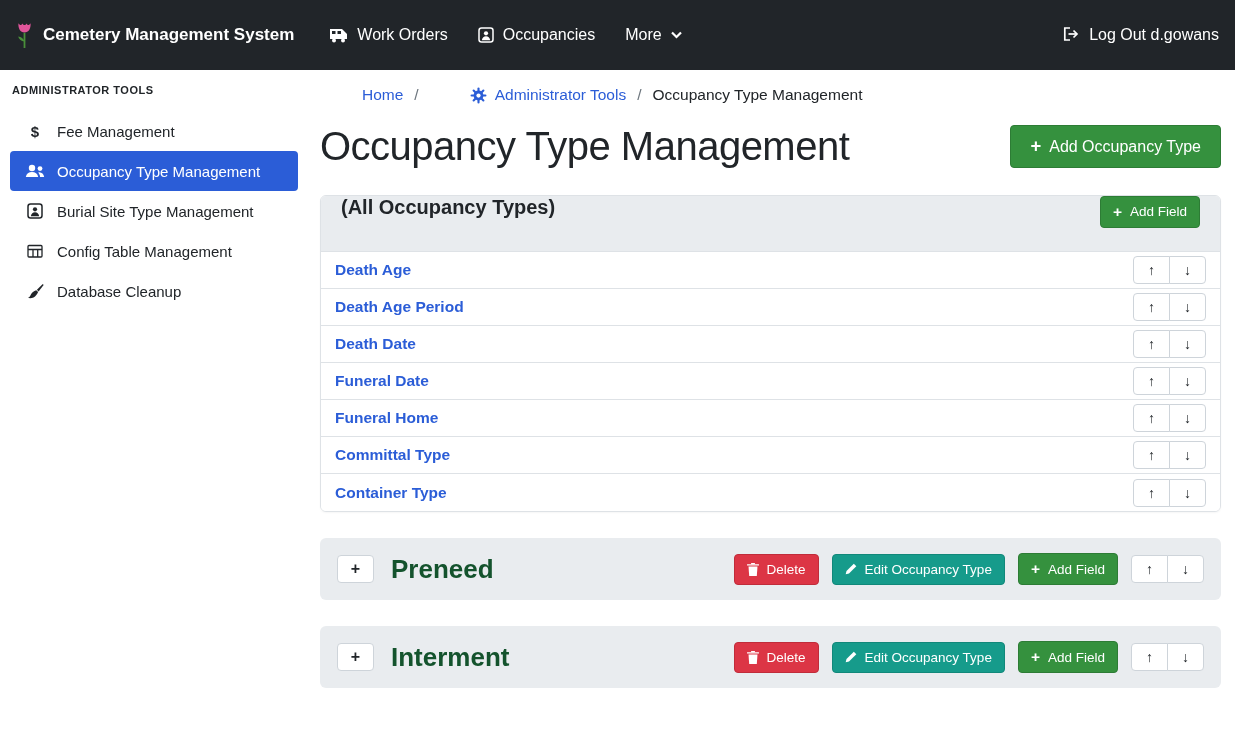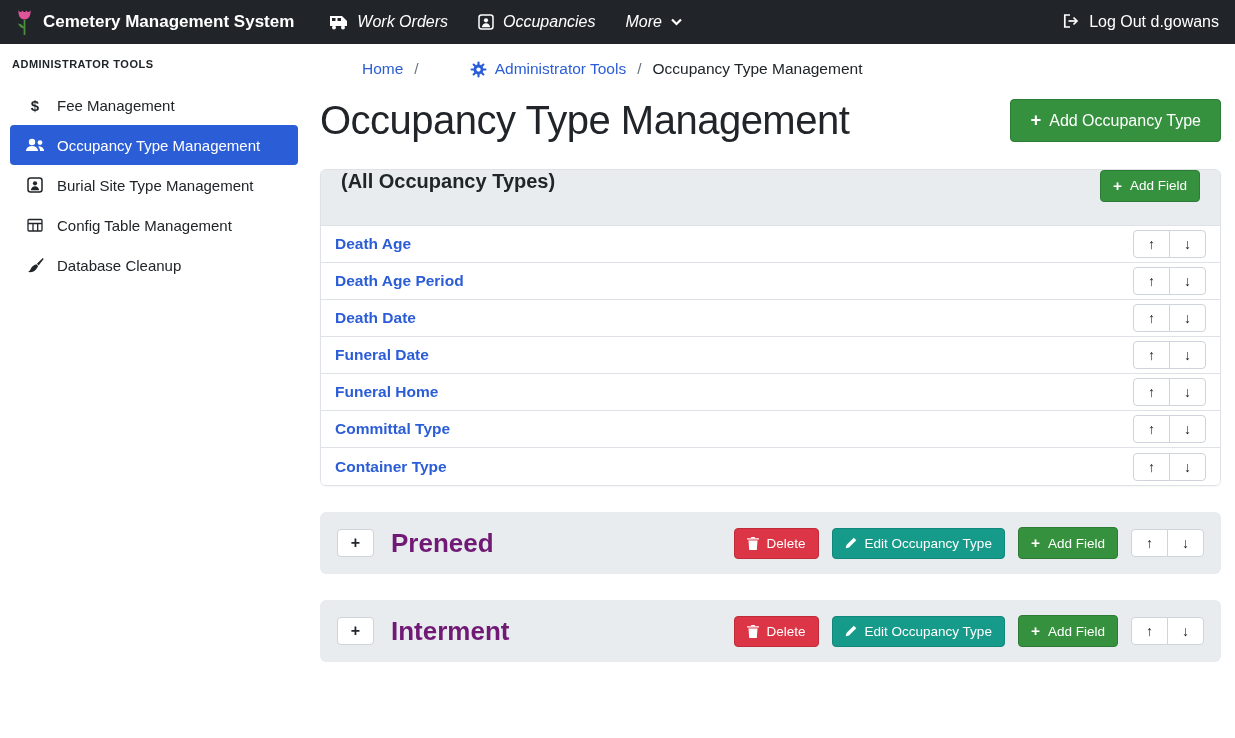--- a/index.html
+++ b/index.html
@@ -8,23 +8,23 @@
     --section-gray:#e9ecef; --border-gray:#dee2e6; --button-border:#ced4da;
     --text-dark:#212529; --muted:#6c757d;
   }
   *{box-sizing:border-box;margin:0;padding:0;}
   body{
     font-family:"Liberation Sans", sans-serif;
     width:1235px;height:738px;overflow:hidden;background:#fff;color:var(--text-dark);
   }
   svg{display:block;}
   
-  .navbar{height:44px;background:var(--navbar-bg);display:flex;align-items:center;padding:0 16px;color:#fff;}
+  .navbar{height:70px;background:var(--navbar-bg);display:flex;align-items:center;padding:0 16px;color:#fff;}
   .brand{display:flex;align-items:center;gap:10px;font-weight:700;font-size:17px;cursor:pointer;}
-  .nav-items{display:flex;margin-left:20px;font-style:italic;}
+  .nav-items{display:flex;margin-left:20px;}
   .nav-item{display:flex;align-items:center;gap:9px;color:#fff;font-size:16px;padding:0 15px;cursor:pointer;text-decoration:none;}
   .logout{margin-left:auto;display:flex;align-items:flex-start;gap:9px;color:#fff;font-size:16px;cursor:pointer;text-decoration:none;}
   
   .layout{display:flex;height:683px;}
   .sidebar{width:308px;flex:none;padding-top:8px;background:#fff;}
   .sidebar-heading{font-size:11px;font-weight:700;letter-spacing:.5px;padding:6px 12px 15px;color:var(--text-dark);}
   .sidebar-item{display:flex;align-items:center;gap:12px;height:40px;margin:0 10px;padding:0 15px;font-size:15px;border-radius:4px;cursor:pointer;color:var(--text-dark);}
   .sidebar-item .icon{width:20px;display:flex;justify-content:center;align-items:center;color:#212529;}
   .sidebar-item.active{background:var(--accent-blue);color:#fff;}
   .sidebar-item.active .icon{color:#fff;}
@@ -53,21 +53,21 @@
   .field-row{height:37px;display:flex;align-items:center;justify-content:space-between;padding:0 14px 0 14px;border-bottom:1px solid var(--border-gray);background:#fff;}
   .field-row:last-child{border-bottom:none;}
   .field-link{color:var(--accent-blue);font-weight:700;font-size:15.5px;text-decoration:none;cursor:pointer;}
   .arrow-group{display:flex;}
   .arrow-btn{width:37px;height:28px;background:#fff;border:1px solid var(--button-border);color:var(--text-dark);font-size:14px;font-weight:700;cursor:pointer;display:flex;align-items:center;justify-content:center;font-family:inherit;}
   .arrow-btn:first-child{border-radius:4px 0 0 4px;}
   .arrow-btn:last-child{border-radius:0 4px 4px 0;margin-left:-1px;}
   
   .type-bar{margin-top:26px;background:var(--section-gray);border-radius:6px;height:62px;display:flex;align-items:center;padding:0 17px;gap:17px;}
   .expand-btn{width:37px;height:28px;background:#fff;border:1px solid var(--button-border);border-radius:4px;font-size:16px;font-weight:700;cursor:pointer;color:var(--text-dark);display:flex;align-items:center;justify-content:center;font-family:inherit;}
-  .type-name{font-size:26px;font-weight:600;color:#701a75;}
+  .type-name{font-size:26px;font-weight:600;color:#14532d;}
   .bar-actions{margin-left:auto;display:flex;align-items:center;gap:13px;}
 </style>
 </head>
 <body>
 
 <header class="navbar">
   <div class="brand">
     <span>
       <svg width="17" height="27" viewBox="0 0 17 27">
         <path d="M8.5 11v15" stroke="#4a8f3a" stroke-width="1.8" fill="none"></path>

